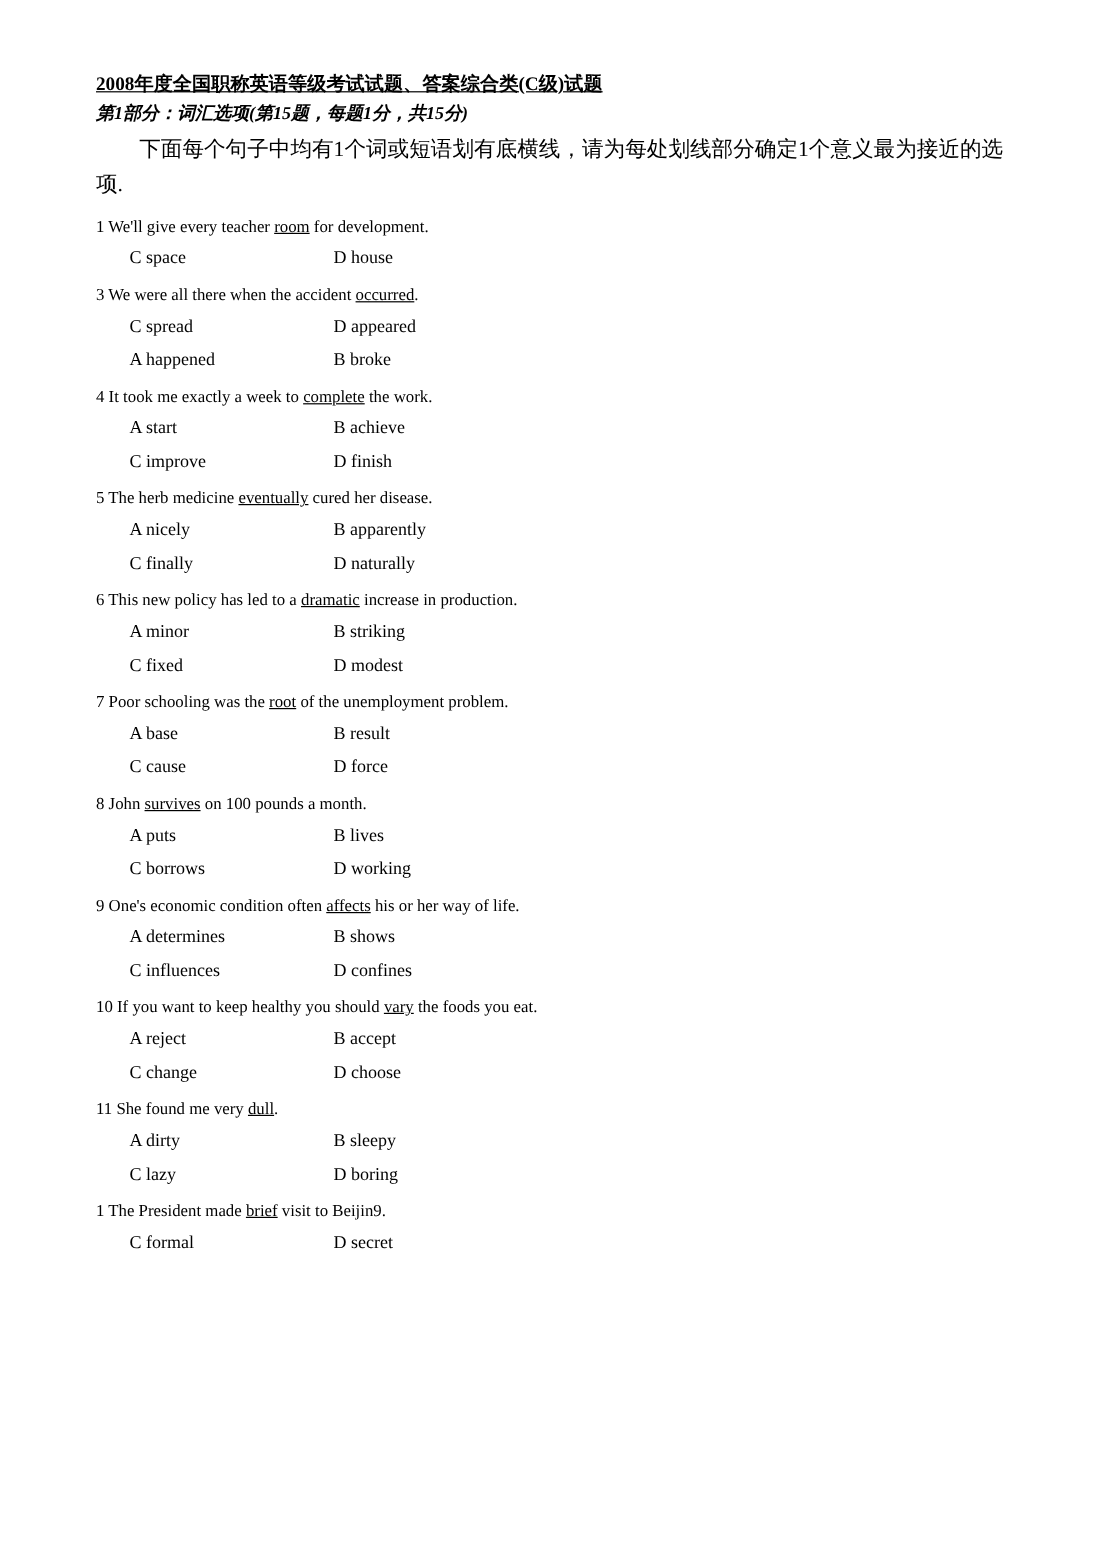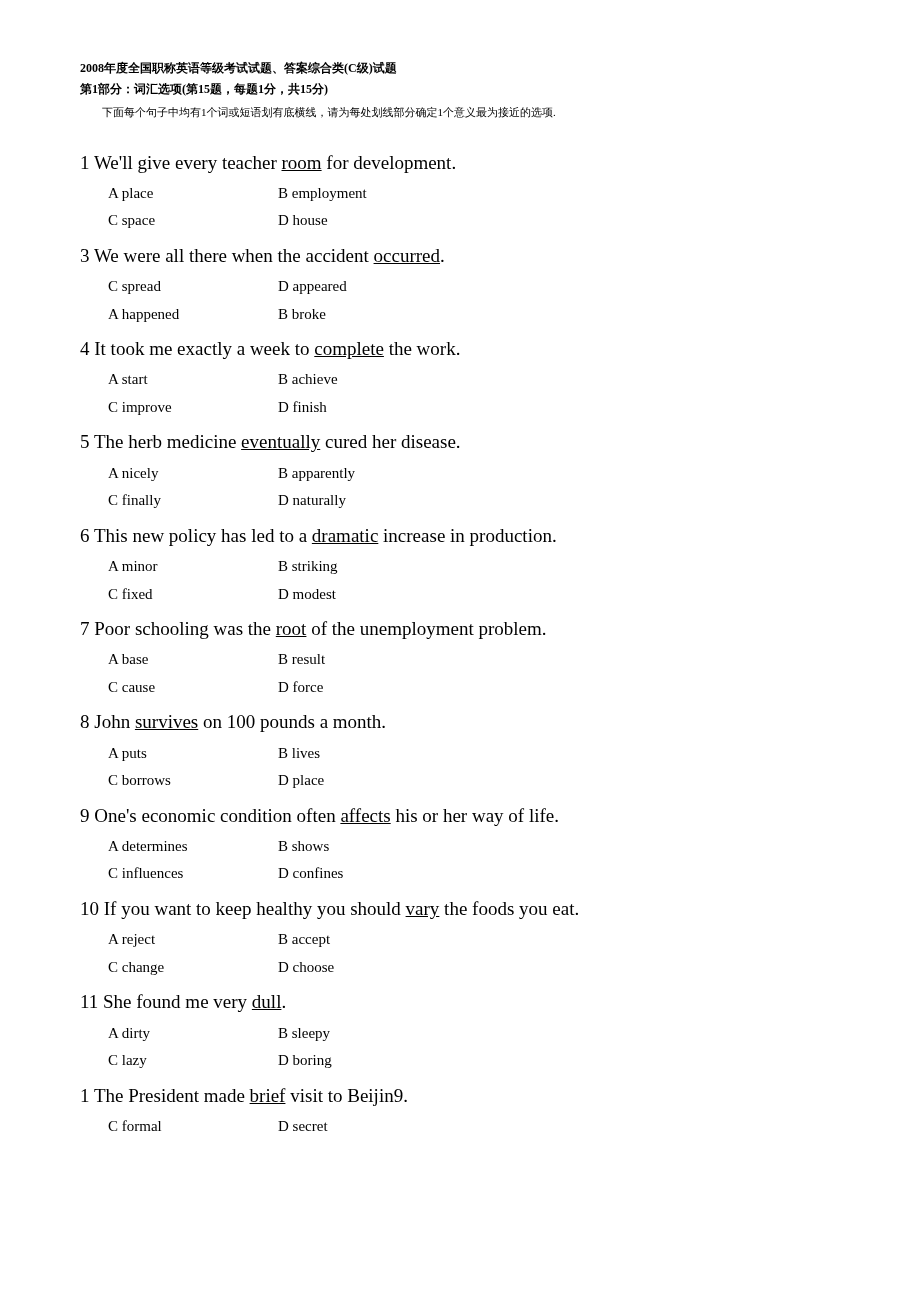--- a/index.html
+++ b/index.html
@@ -11,39 +11,41 @@
       background: #ffffff;
       font-family: 'SimSun', 'STSong', serif;
       font-size: 15px;
       color: #000000;
       padding: 60px 80px 60px 80px;
       width: 920px;
       min-height: 1302px;
     }
     .title-line {
       font-weight: bold;
-      font-size: 12px;
+      font-size: 16px;
       margin-bottom: 4px;
+      text-decoration: underline;
     }
     .section-title {
       font-weight: bold;
-      font-size: 12px;
+      font-size: 15px;
       margin-bottom: 6px;
+      font-style: italic;
     }
     .intro-text {
       text-indent: 2em;
-      margin-bottom: 25px;
-      font-size: 11px;
+      margin-bottom: 10px;
+      font-size: 18px;
       line-height: 1.6;
     }
     .question-block {
       margin-bottom: 6px;
     }
     .question-text {
-      font-size: 19px;
+      font-size: 14px;
       line-height: 1.7;
       margin-bottom: 2px;
     }
     .options-row {
       display: flex;
       flex-wrap: wrap;
       margin-left: 28px;
       margin-bottom: 2px;
       font-size: 15px;
       line-height: 1.7;
@@ -60,24 +62,20 @@
 <body>
 
 <div>
   <div class="title-line">2008年度全国职称英语等级考试试题、答案综合类(C级)试题</div>
   <div class="section-title">第1部分：词汇选项(第15题，每题1分，共15分)</div>
   <div class="intro-text">下面每个句子中均有1个词或短语划有底横线，请为每处划线部分确定1个意义最为接近的选项.</div>
 
   <div id="questions-container">
       <div class="question-block">
         <div class="question-text"><span>1 </span><span>We'll give every teacher </span><span class="underline">room</span><span> for development.</span></div>
-        <div class="options-row">
-          <span class="option">A  place</span>
-          <span class="option">B  employment</span>
-        </div>
         <div class="options-row">
           <span class="option">C  space</span>
           <span class="option">D  house</span>
         </div>
       </div>
       <div class="question-block">
         <div class="question-text"><span>3 </span><span>We were all there when the accident </span><span class="underline">occurred</span><span>.</span></div>
         <div class="options-row">
           <span class="option">C  spread</span>
           <span class="option">D  appeared</span>
@@ -132,21 +130,21 @@
         </div>
       </div>
       <div class="question-block">
         <div class="question-text"><span>8 </span><span>John </span><span class="underline">survives</span><span> on 100 pounds a month.</span></div>
         <div class="options-row">
           <span class="option">A  puts</span>
           <span class="option">B  lives</span>
         </div>
         <div class="options-row">
           <span class="option">C  borrows</span>
-          <span class="option">D  place</span>
+          <span class="option">D  working</span>
         </div>
       </div>
       <div class="question-block">
         <div class="question-text"><span>9 </span><span>One's economic condition often </span><span class="underline">affects</span><span> his or her way of life.</span></div>
         <div class="options-row">
           <span class="option">A  determines</span>
           <span class="option">B  shows</span>
         </div>
         <div class="options-row">
           <span class="option">C  influences</span>

